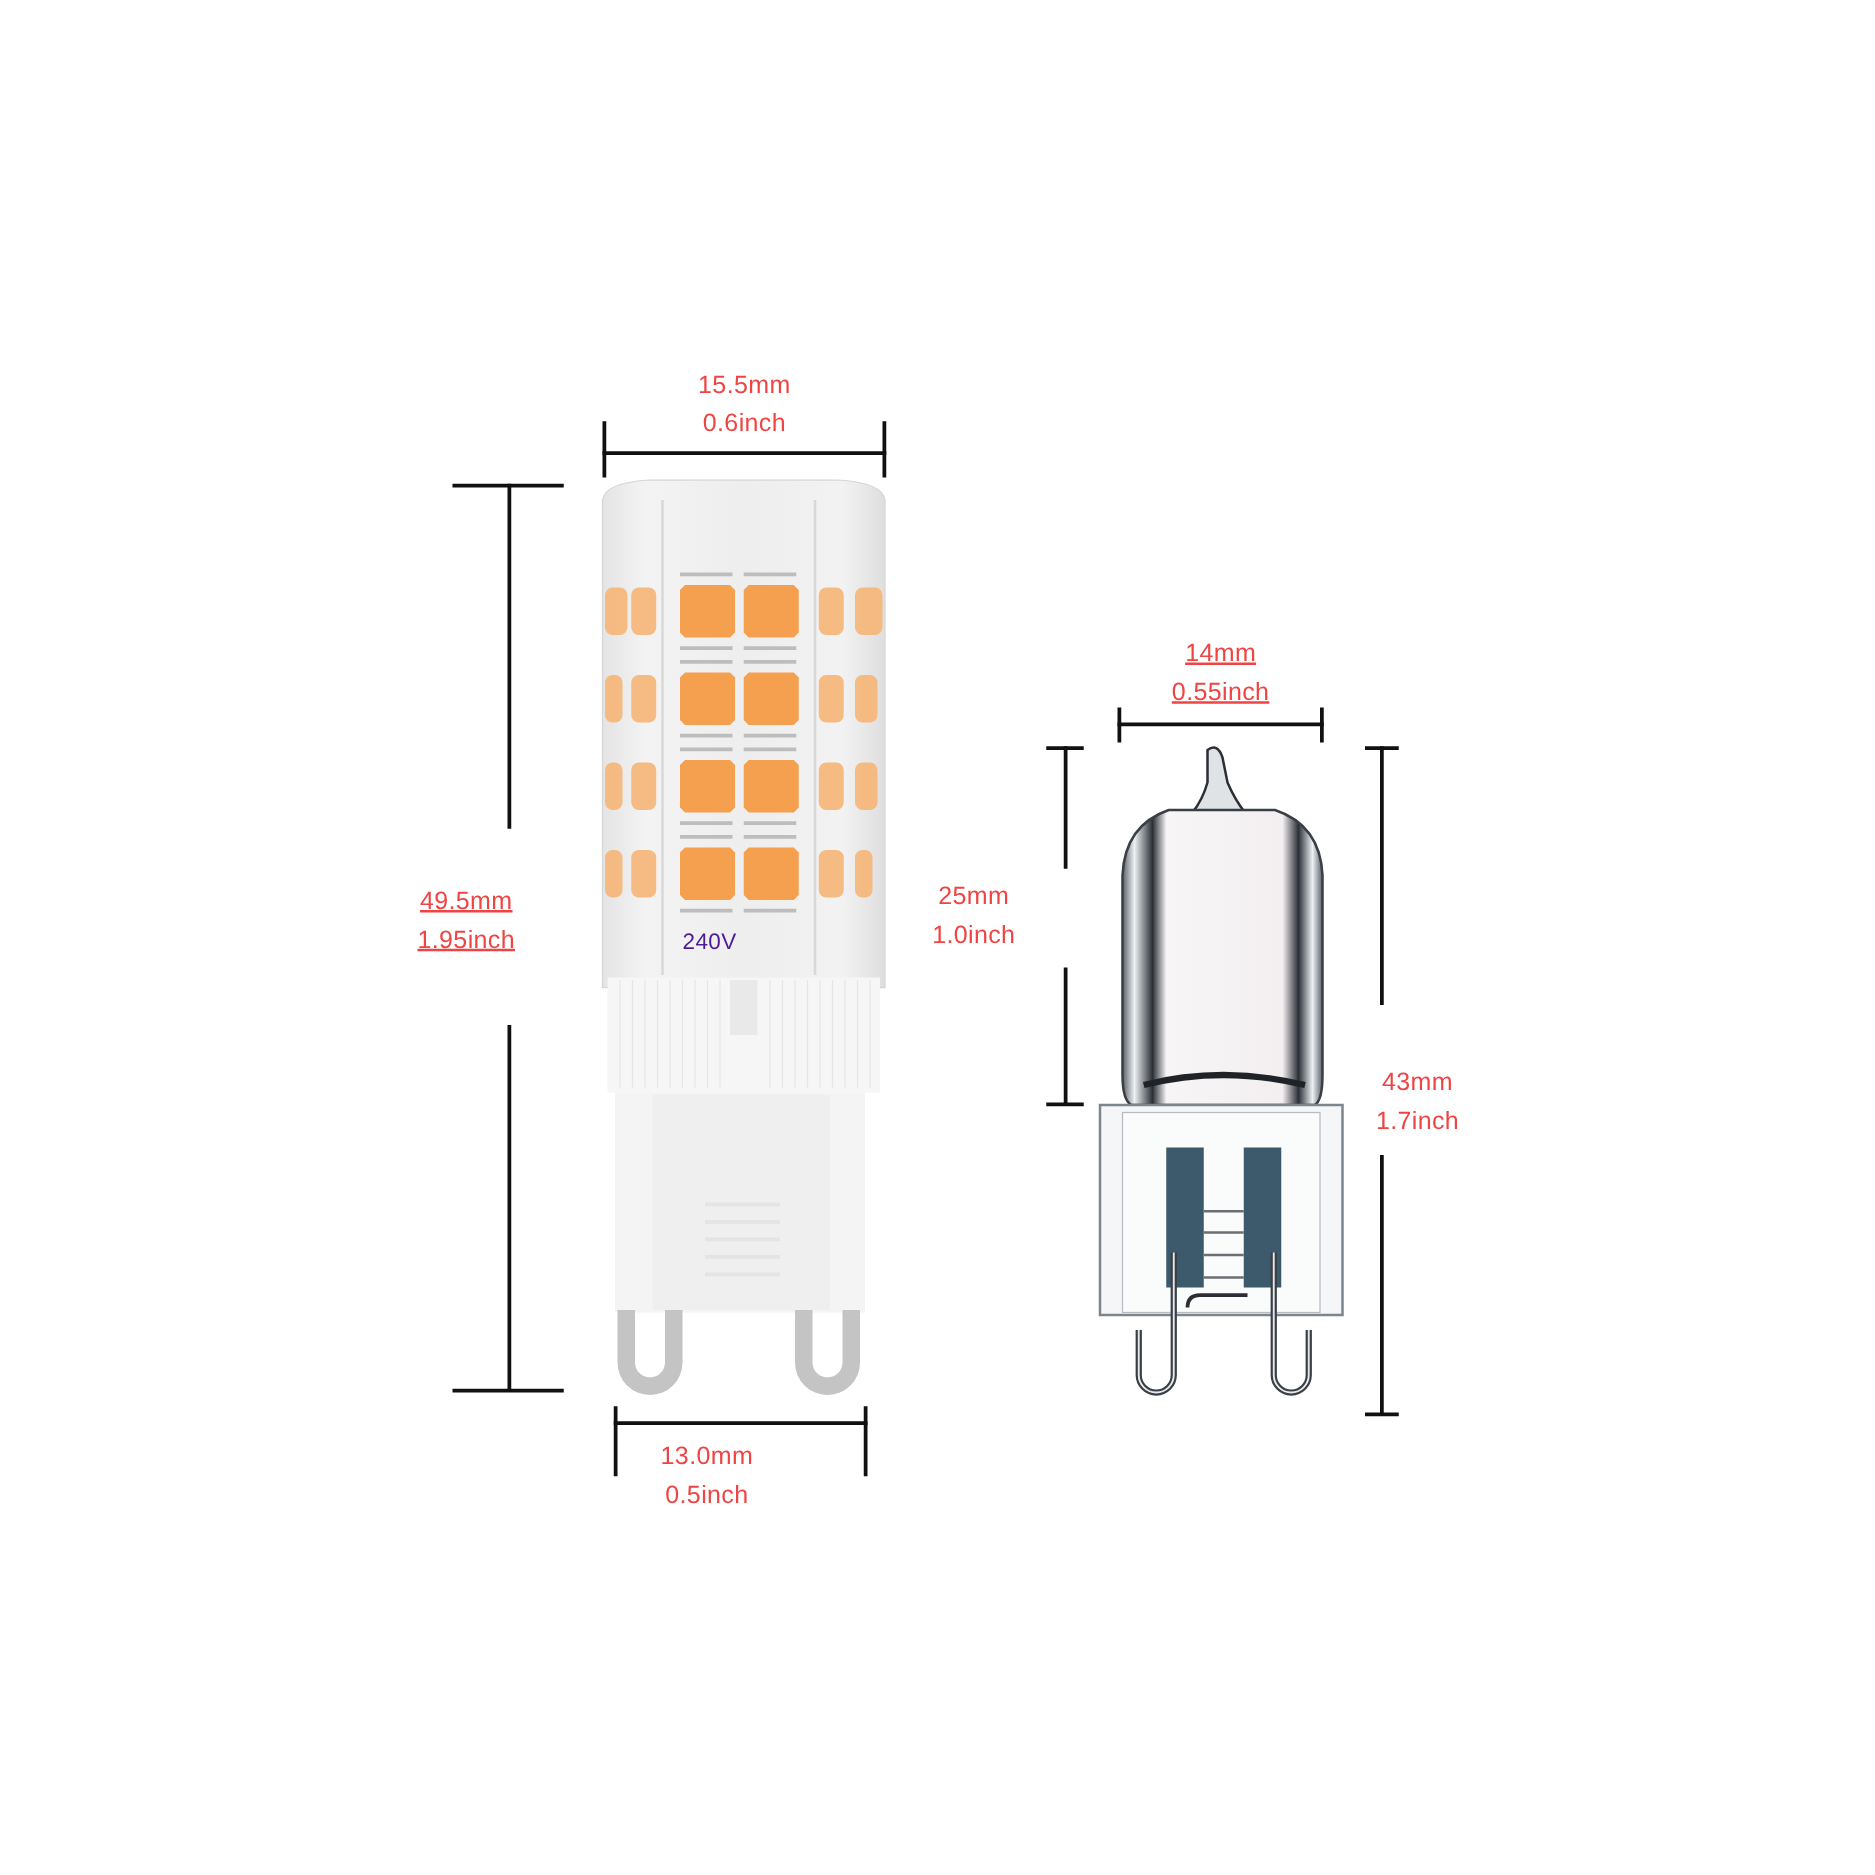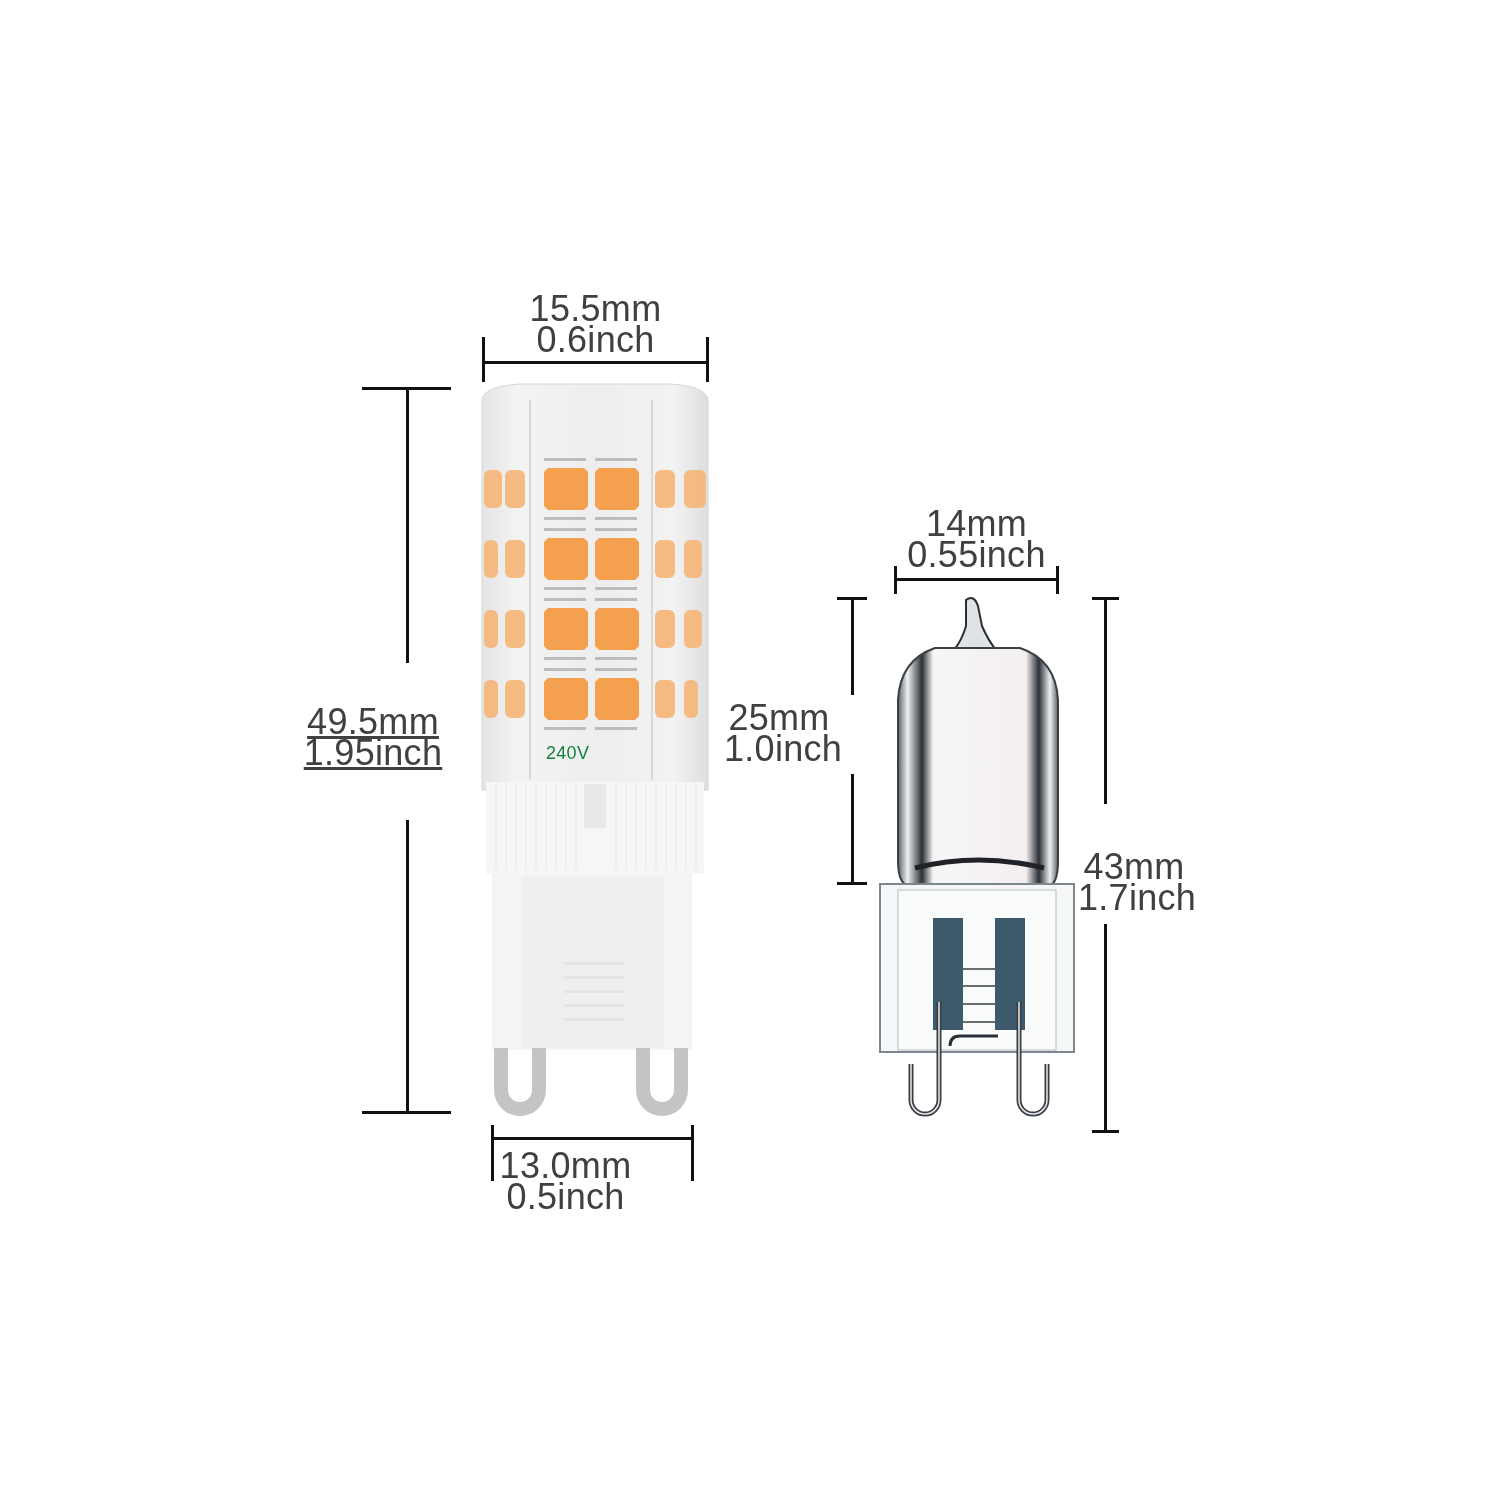--- a/index.html
+++ b/index.html
@@ -1,17 +1,17 @@
 <!DOCTYPE html>
 <html><head>
 <meta charset="utf-8">
 <style>
   html, body { margin: 0; padding: 0; background: #ffffff; }
   #canvas { position: relative; width: 1500px; height: 1500px; background: #ffffff; overflow: hidden; font-family: "Liberation Sans", sans-serif; color: #111; }
-  .label { position: absolute; text-align: center; font-size: 36px; line-height: 31px; color: #404040; white-space: nowrap; letter-spacing: 0.3px; }
+  .label { position: absolute; text-align: center; font-size: 20px; line-height: 31px; color: #ef4444; white-space: nowrap; letter-spacing: 0.3px; }
   .hline { position: absolute; height: 3px; background: #111; }
   .vline { position: absolute; width: 3px; background: #111; }
   svg { position: absolute; overflow: visible; }
 </style>
 </head>
 <body>
 
 <div id="canvas">
 
   <div>
@@ -109,21 +109,21 @@
         <rect x="564" y="962" width="60" height="3"></rect>
           <rect x="564" y="976" width="60" height="3"></rect>
         <rect x="564" y="990" width="60" height="3"></rect>
           <rect x="564" y="1004" width="60" height="3"></rect>
         <rect x="564" y="1018" width="60" height="3"></rect>
       </g>
 
       <path d="M494 1048 v42 a26 26 0 0 0 52 0 v-42 h-14 v42 a12 12 0 0 1 -24 0 v-42 z" fill="#c4c4c4"></path>
       <path d="M636 1048 v42 a26 26 0 0 0 52 0 v-42 h-14 v42 a12 12 0 0 1 -24 0 v-42 z" fill="#c4c4c4"></path>
     </svg>
-    <div class="label" style="left:546px;top:743px;font-size:18px;line-height:20px;color:#15803d;">240V</div>
+    <div class="label" style="left:546px;top:743px;font-size:18px;line-height:20px;color:#4c1d95;">240V</div>
   </div>
 
   <div>
     <div class="vline" style="left:482px;top:337px;height:45px;"></div>
     <div class="vline" style="left:706px;top:337px;height:45px;"></div>
     <div class="hline" style="left:482px;top:361px;width:227px;"></div>
     <div class="label" style="left:482px;top:293px;width:227px;">
       <div>15.5mm</div>
       <div>0.6inch</div>
     </div>
@@ -187,21 +187,21 @@
       <path d="M1019 1002 V1100 a14 14 0 0 0 28 0 V1064" fill="none" stroke="#3a3f45" stroke-width="5"></path>
       <path d="M939 1002 V1100 a14 14 0 0 1 -28 0 V1064" fill="none" stroke="#e7eaec" stroke-width="1.5"></path>
       <path d="M1019 1002 V1100 a14 14 0 0 0 28 0 V1064" fill="none" stroke="#e7eaec" stroke-width="1.5"></path>
     </svg>
   </div>
 
   <div>
     <div class="vline" style="left:894px;top:566px;height:28px;"></div>
     <div class="vline" style="left:1056px;top:566px;height:28px;"></div>
     <div class="hline" style="left:894px;top:578px;width:165px;"></div>
-    <div class="label" style="left:894px;top:508px;width:165px;">
+    <div class="label" style="left:894px;top:508px;width:165px;text-decoration:underline;">
       <div>14mm</div>
       <div>0.55inch</div>
     </div>
   </div>
 
   <div>
     <div class="hline" style="left:837px;top:597px;width:30px;"></div>
     <div class="hline" style="left:837px;top:882px;width:30px;"></div>
     <div class="vline" style="left:851px;top:597px;height:98px;"></div>
     <div class="vline" style="left:851px;top:774px;height:110px;"></div>

